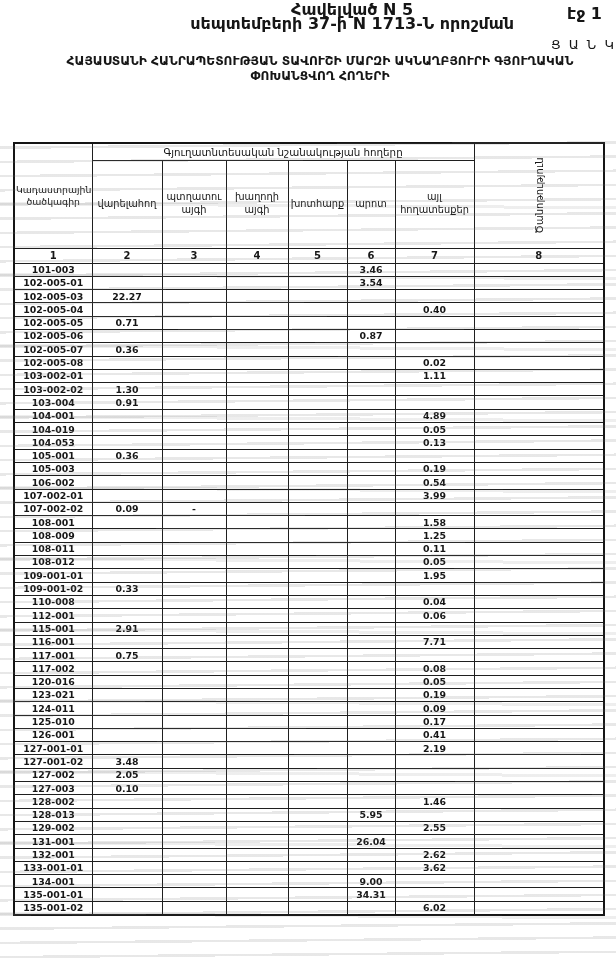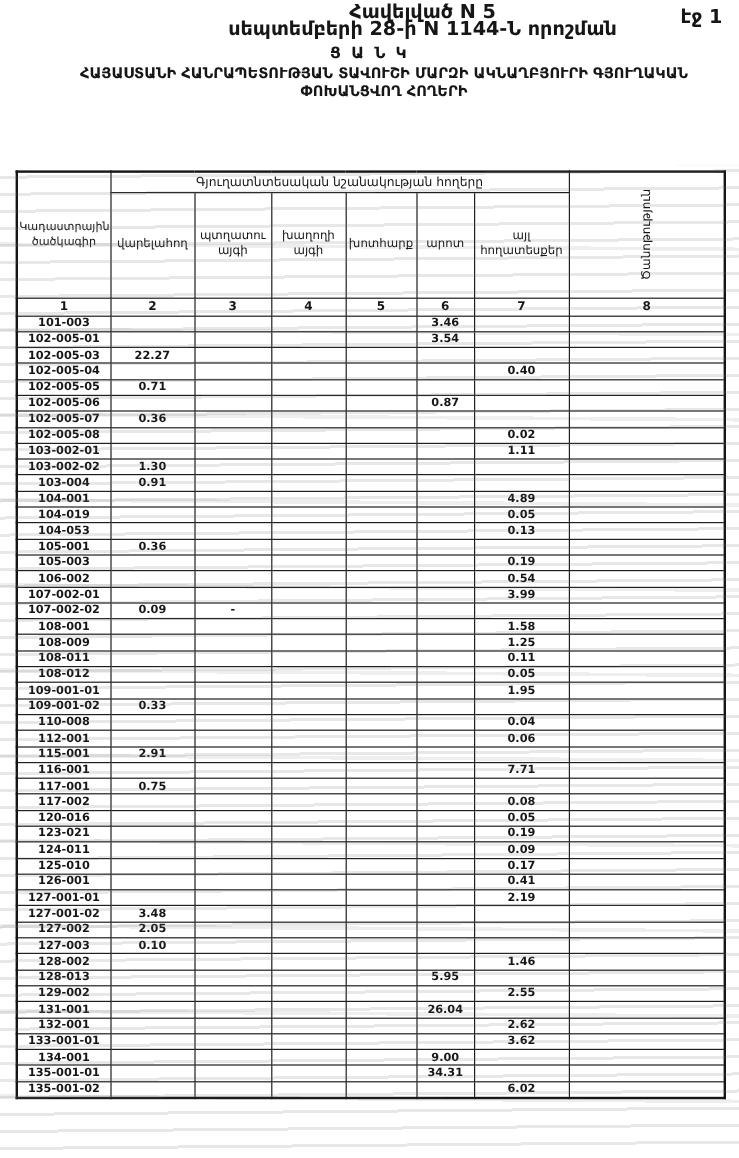--- a/index.html
+++ b/index.html
@@ -16,21 +16,21 @@
     font-size: 16px; font-weight: 700;
   }
   .appendix {
     position: absolute; top: 3px; right: 102px;
     text-align: center; font-weight: 700;
     font-size: 16px; line-height: 13.6px;
     white-space: nowrap;
   }
   .doc-heading {
     position: absolute; top: 37px; left: 0; width: 100%;
-    text-align: center; font-weight: 700; font-size: 13px;
+    text-align: right; font-weight: 400; font-size: 13px;
     letter-spacing: 2px;
   }
   .doc-title {
     position: absolute; top: 54px; left: 20px; width: 600px;
     text-align: center; font-weight: 700;
     font-size: 12.2px; line-height: 15.4px;
   }
   table.land-table {
     position: absolute; left: 13px; top: 142px;
     width: 590px;
@@ -75,21 +75,21 @@
         transparent 50px 71px);
   }
 </style>
 </head>
 <body>
 
 <div class="page-num">էջ 1</div>
 
 <div class="appendix">
   <div>Հավելված N 5</div>
-  <div>սեպտեմբերի 28-ի N 1144-Ն որոշման</div>
+  <div>սեպտեմբերի 37-ի N 1713-Ն որոշման</div>
 </div>
 
 <div class="doc-heading">Ց Ա Ն Կ</div>
 
 <div class="doc-title">
   <div>ՀԱՅԱՍՏԱՆԻ ՀԱՆՐԱՊԵՏՈՒԹՅԱՆ ՏԱՎՈՒՇԻ ՄԱՐԶԻ ԱԿՆԱՂԲՅՈՒՐԻ ԳՅՈՒՂԱԿԱՆ</div>
   <div>ՓՈԽԱՆՑՎՈՂ ՀՈՂԵՐԻ</div>
 </div>
 
 <table class="land-table">

